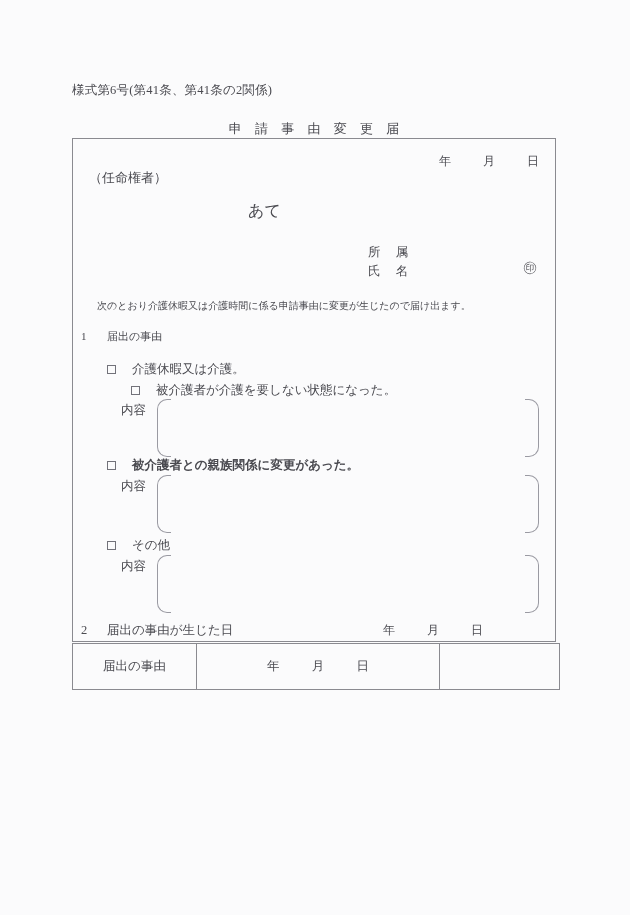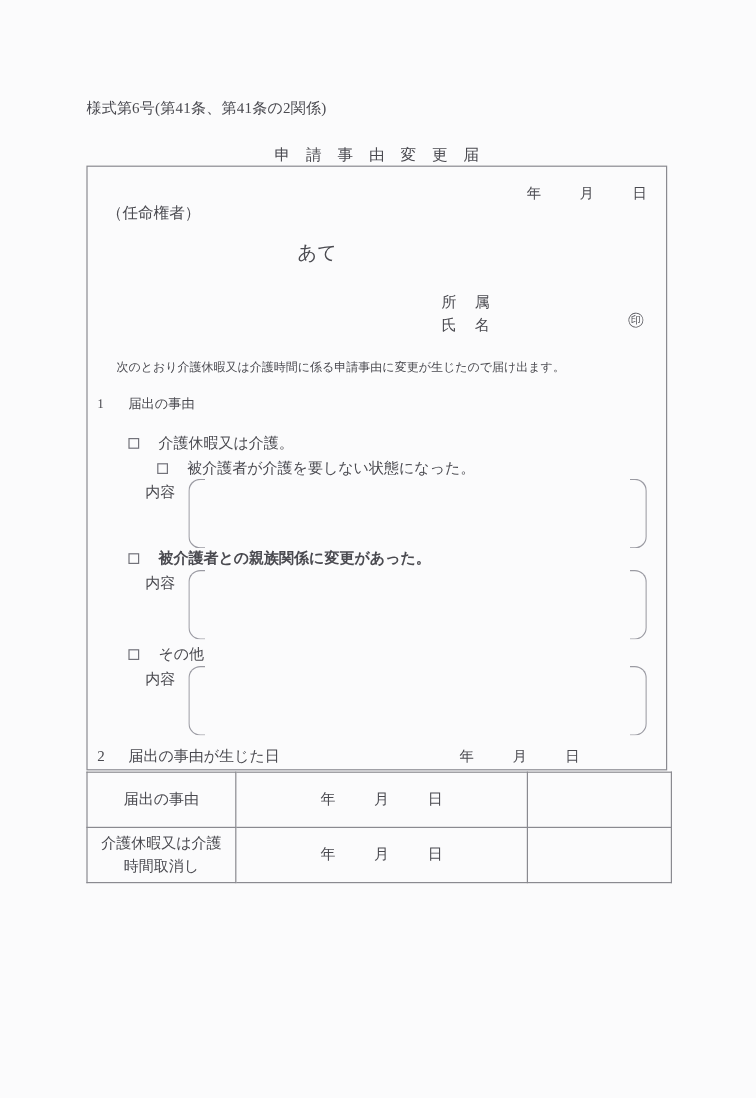--- a/index.html
+++ b/index.html
@@ -309,30 +309,16 @@
         <td class="col-label">届出の事由</td>
         <td class="col-date">
           <span>年</span>
           <span class="sp"></span>
           <span>月</span>
           <span class="sp"></span>
           <span>日</span>
         </td>
         <td class="col-blank"></td>
       </tr>
-      <tr>
-        <td class="col-label">
-          <div>介護休暇又は介護</div>
-          <div>時間取消し</div>
-        </td>
-        <td class="col-date">
-          <span>年</span>
-          <span class="sp"></span>
-          <span>月</span>
-          <span class="sp"></span>
-          <span>日</span>
-        </td>
-        <td class="col-blank"></td>
-      </tr>
     </tbody>
   </table>
 
 </div>
 
 </body></html>

